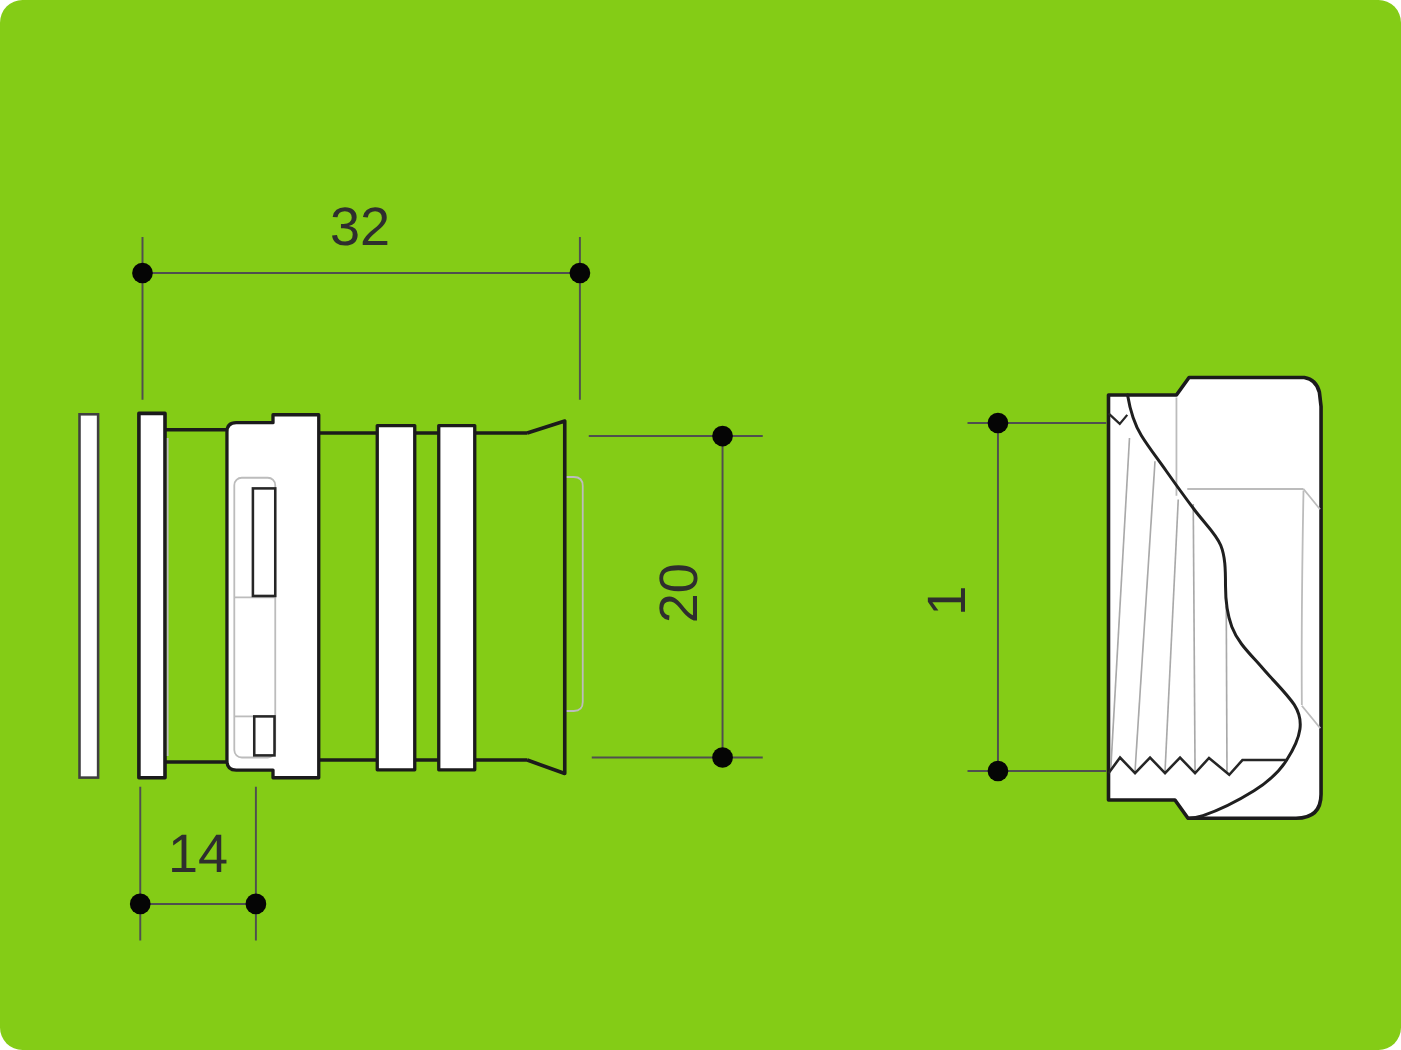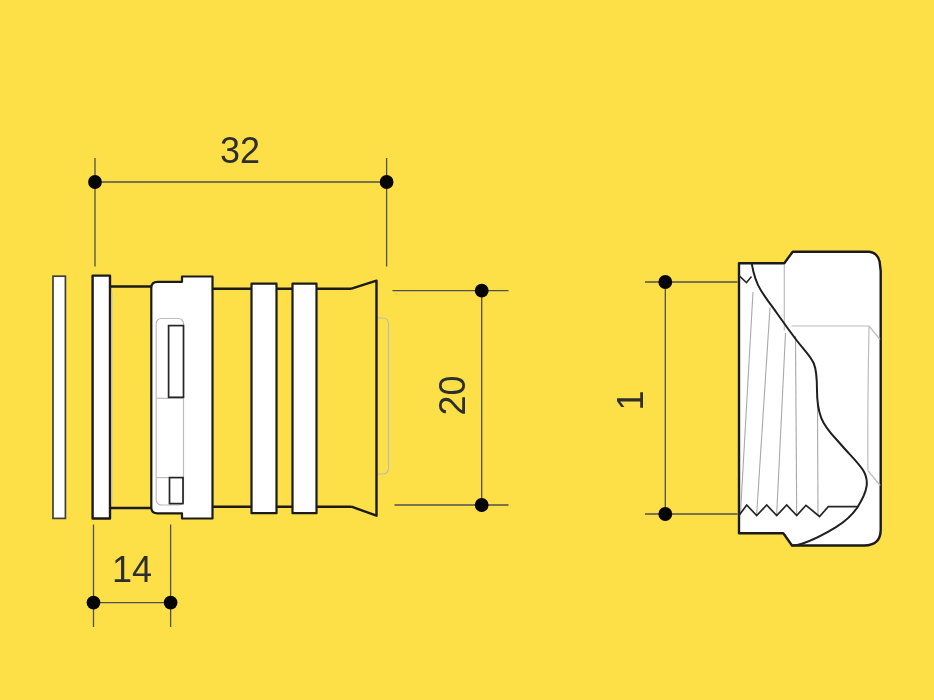--- a/index.html
+++ b/index.html
@@ -1,16 +1,16 @@
 <!DOCTYPE html>
 <html><head>
 <meta charset="utf-8">
 <style>
   html,body{margin:0;padding:0;background:#ffffff;}
-  .stage{width:934px;height:700px;position:relative;background:#fde047;overflow:hidden;}
+  .stage{width:934px;height:700px;position:relative;background:#84cc16;overflow:hidden;border-radius:15px;}
   svg{display:block;}
   .outline{fill:#ffffff;stroke:#1b1b1b;stroke-width:2.4;stroke-linejoin:round;}
   .edge{fill:none;stroke:#1b1b1b;stroke-width:2.4;stroke-linejoin:round;stroke-linecap:butt;}
   .mid{fill:#ffffff;stroke:#1b1b1b;stroke-width:2.2;stroke-linejoin:round;}
   .curve{fill:none;stroke:#1f1f1f;stroke-width:2;stroke-linecap:round;}
   .thin{fill:none;stroke:#262626;stroke-width:1.6;stroke-linejoin:miter;}
   .win{fill:#ffffff;stroke:#262626;stroke-width:1.7;}
   .gray{fill:none;stroke:#bcbcbc;stroke-width:1.2;}
   .helix{fill:none;stroke:#a9a9a9;stroke-width:1.1;}
   .dim{fill:none;stroke:#4f4f4f;stroke-width:1.3;}

